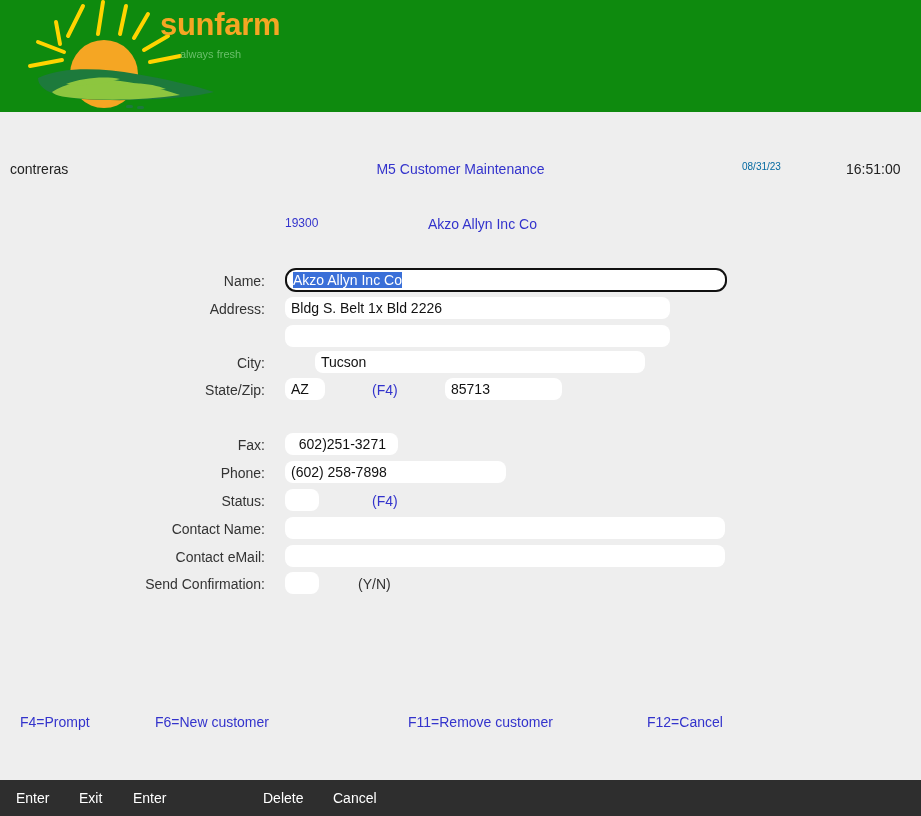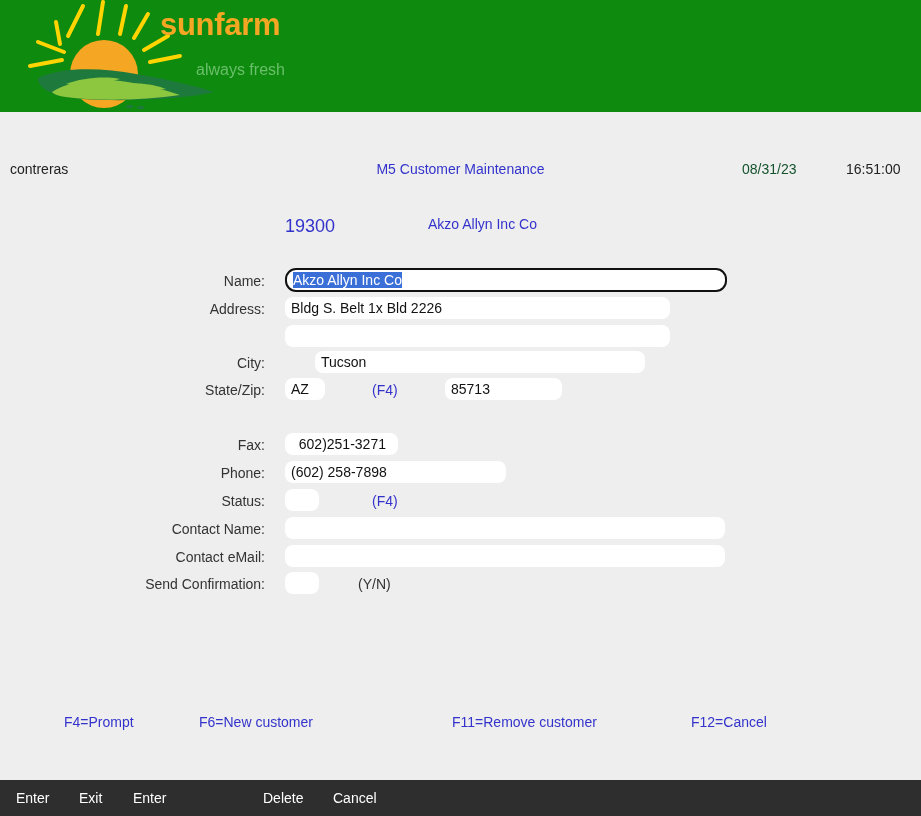--- a/index.html
+++ b/index.html
@@ -39,24 +39,24 @@
   .brand-name {
     font-size: 31px;
     font-weight: bold;
     color: #f5a623;
     letter-spacing: -0.3px;
     line-height: 38px;
     margin: 0;
     padding: 0;
   }
   .brand-tagline {
-    font-size: 16px;
+    font-size: 11px;
     color: #6abf6a;
     line-height: 20px;
-    margin: 16px;
+    margin: 0;
     padding-left: 20px;
   }
 
   
   .statusbar {
     position: absolute;
     left: 0; top: 112px;
     width: 921px;
     height: 36px;
     background: #eeeeee;
@@ -72,35 +72,35 @@
     position: absolute;
     left: 0; top: 9px;
     width: 921px;
     text-align: center;
     font-size: 14px;
     color: #3333cc;
   }
   .status-date {
     position: absolute;
     left: 742px; top: 9px;
-    font-size: 14px;
-    color: #14532d;
+    font-size: 10px;
+    color: #0369a1;
   }
   .status-time {
     position: absolute;
     left: 846px; top: 9px;
     font-size: 14px;
     color: #222222;
   }
 
   
   .cust-id {
     position: absolute;
     left: 285px; top: 216px;
-    font-size: 18px;
+    font-size: 12px;
     color: #3333cc;
   }
   .cust-name {
     position: absolute;
     left: 428px; top: 216px;
     font-size: 14px;
     color: #3333cc;
   }
 
   
@@ -156,21 +156,20 @@
     color: #333333;
     line-height: 24px;
   }
 
   
   .fkeys {
     position: absolute;
     left: 0; top: 711px;
     width: 805px;
     height: 22px;
-    margin-left: 44px;
   }
   .fkey {
     position: absolute;
     font-size: 14px;
     color: #3333cc;
     line-height: 22px;
     white-space: nowrap;
   }
 
   

